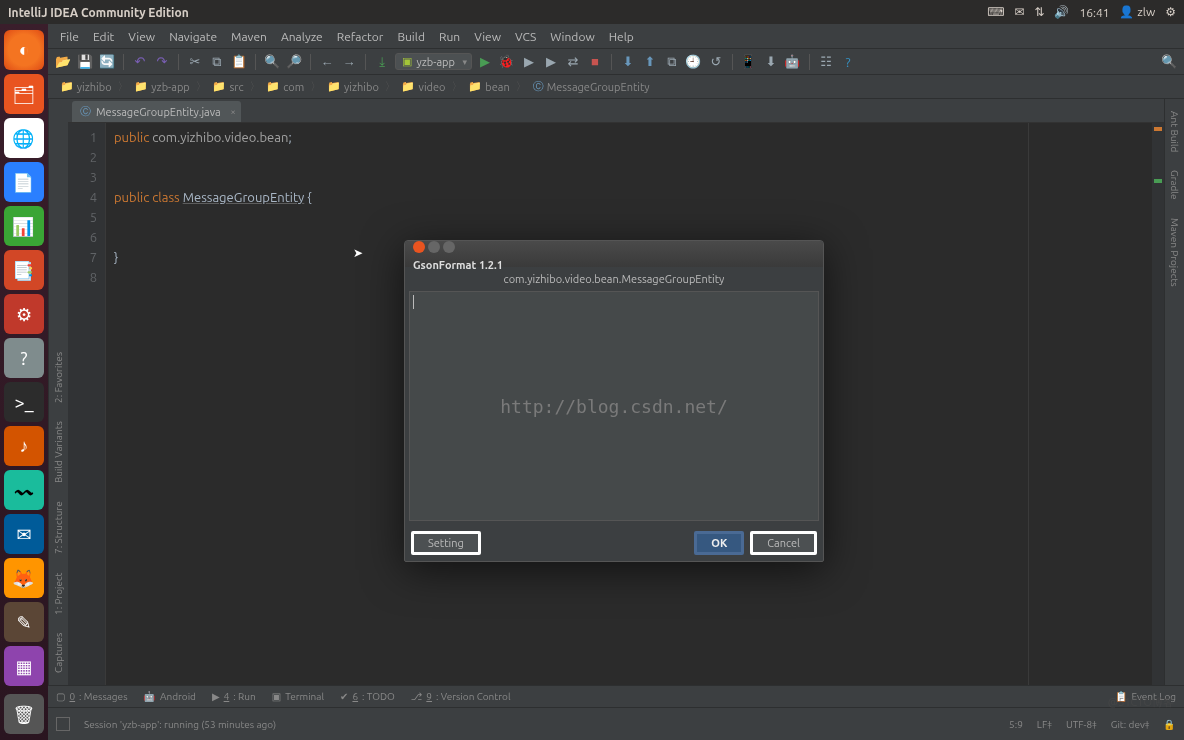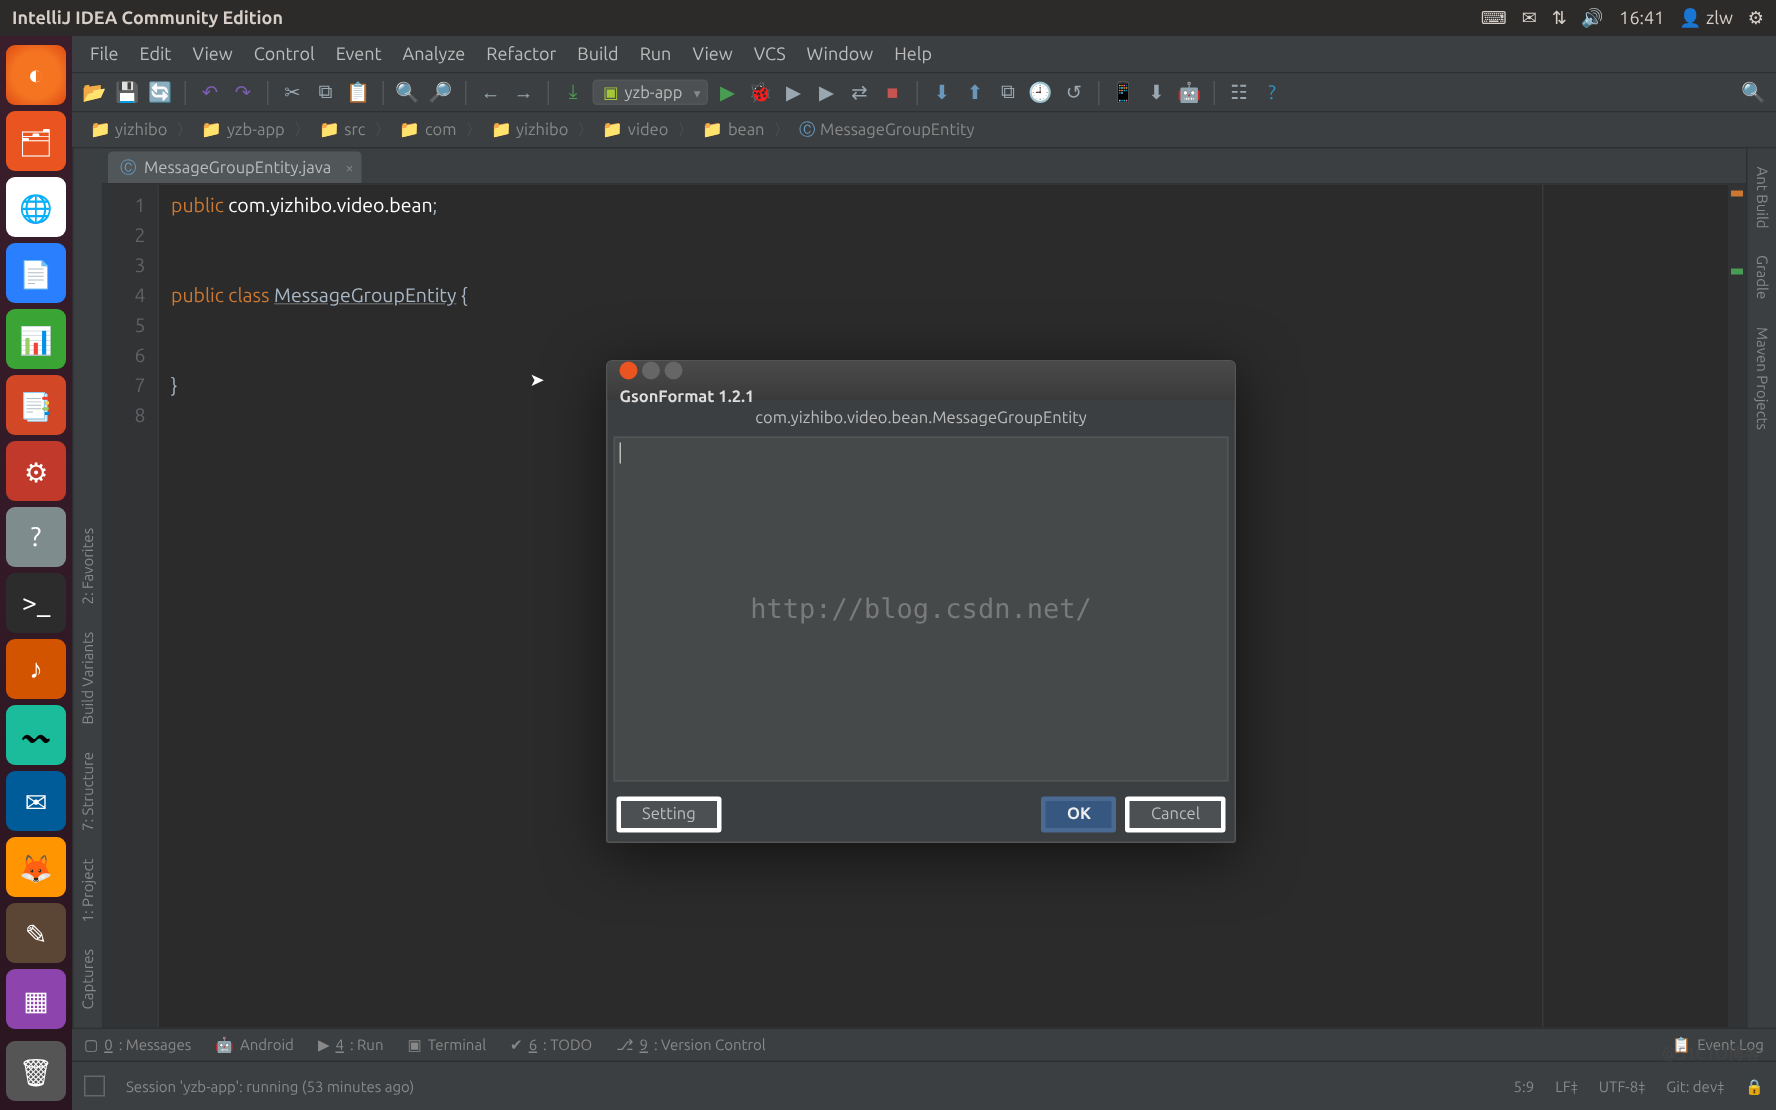--- a/index.html
+++ b/index.html
@@ -63,21 +63,21 @@
 .tabs { height: 24px; background: #3c3f41; display: flex; align-items: end; padding-left: 4px; border-bottom: 1px solid #323232;}
 .tab { background: #515658; color: #bbb; font-size: 11px; padding: 3px 20px 3px 8px; border-radius: 3px 3px 0 0; position: relative; display: flex; align-items: center; gap: 5px; }
 .tab .cls-i { color: #6897bb; }
 .tab .close { position: absolute; right: 5px; color: #888; font-size: 10px; }
 
 .code-body { flex: 1; display: flex; font-family: "DejaVu Sans Mono", monospace; font-size: 13px; position: relative; }
 .gutter { width: 38px; background: #313335; color: #606366; text-align: right; padding: 4px 8px 0 0; line-height: 20px; border-right: 1px solid #3a3a3a; }
 .code { flex: 1; padding: 4px 0 0 8px; line-height: 20px; color: #a9b7c6; position: relative; }
 .kw { color: #cc7832; }
 .cls-name { color: #a9b7c6; text-decoration: underline; text-decoration-color: #5d5d5d; }
-.pkg { color: #ffffff; }
+.pkg { color: #a3a3a3; }
 .code-line { white-space: pre; }
 .thin-divider { position: absolute; left: 960px; top: 0; bottom: 0; width: 1px; background: #3a3a3a; }
 .error-stripe { position: absolute; right: 0; top: 0; bottom: 0; width: 12px; background: #313335; }
 .stripe-mark { position: absolute; width: 8px; height: 4px; right: 2px; }
 .code-body .cursor-ptr { position: absolute; left: 285px; top: 123px; color: #fff; font-size: 12px; }
 
 
 .dialog { position: absolute; left: 404px; top: 240px; width: 420px; background: #3c3f41; border: 1px solid #555; border-radius: 4px 4px 2px 2px; box-shadow: 0 8px 40px rgba(0,0,0,.6); }
 .dialog-title { height: 26px; background: linear-gradient(#4a4a4a,#3a3a3a); border-radius: 4px 4px 0 0; display: flex; padding: 0 8px; color: #ddd; font-size: 11px; font-weight: bold; gap: 6px; flex-direction: column; }
 .dialog-title .dots { display: flex; gap: 3px; }
@@ -138,22 +138,22 @@
   <div class="launcher-icon ws">▦</div>
   <div class="launcher-icon trash">🗑</div>
 </div>
 
 <div class="ide">
 
   <div class="menubar">
     <span>File</span>
     <span>Edit</span>
     <span>View</span>
-    <span>Control</span>
-    <span>Event</span>
+    <span>Navigate</span>
+    <span>Maven</span>
     <span>Analyze</span>
     <span>Refactor</span>
     <span>Build</span>
     <span>Run</span>
     <span>View</span>
     <span>VCS</span>
     <span>Window</span>
     <span>Help</span>
   </div>
 

